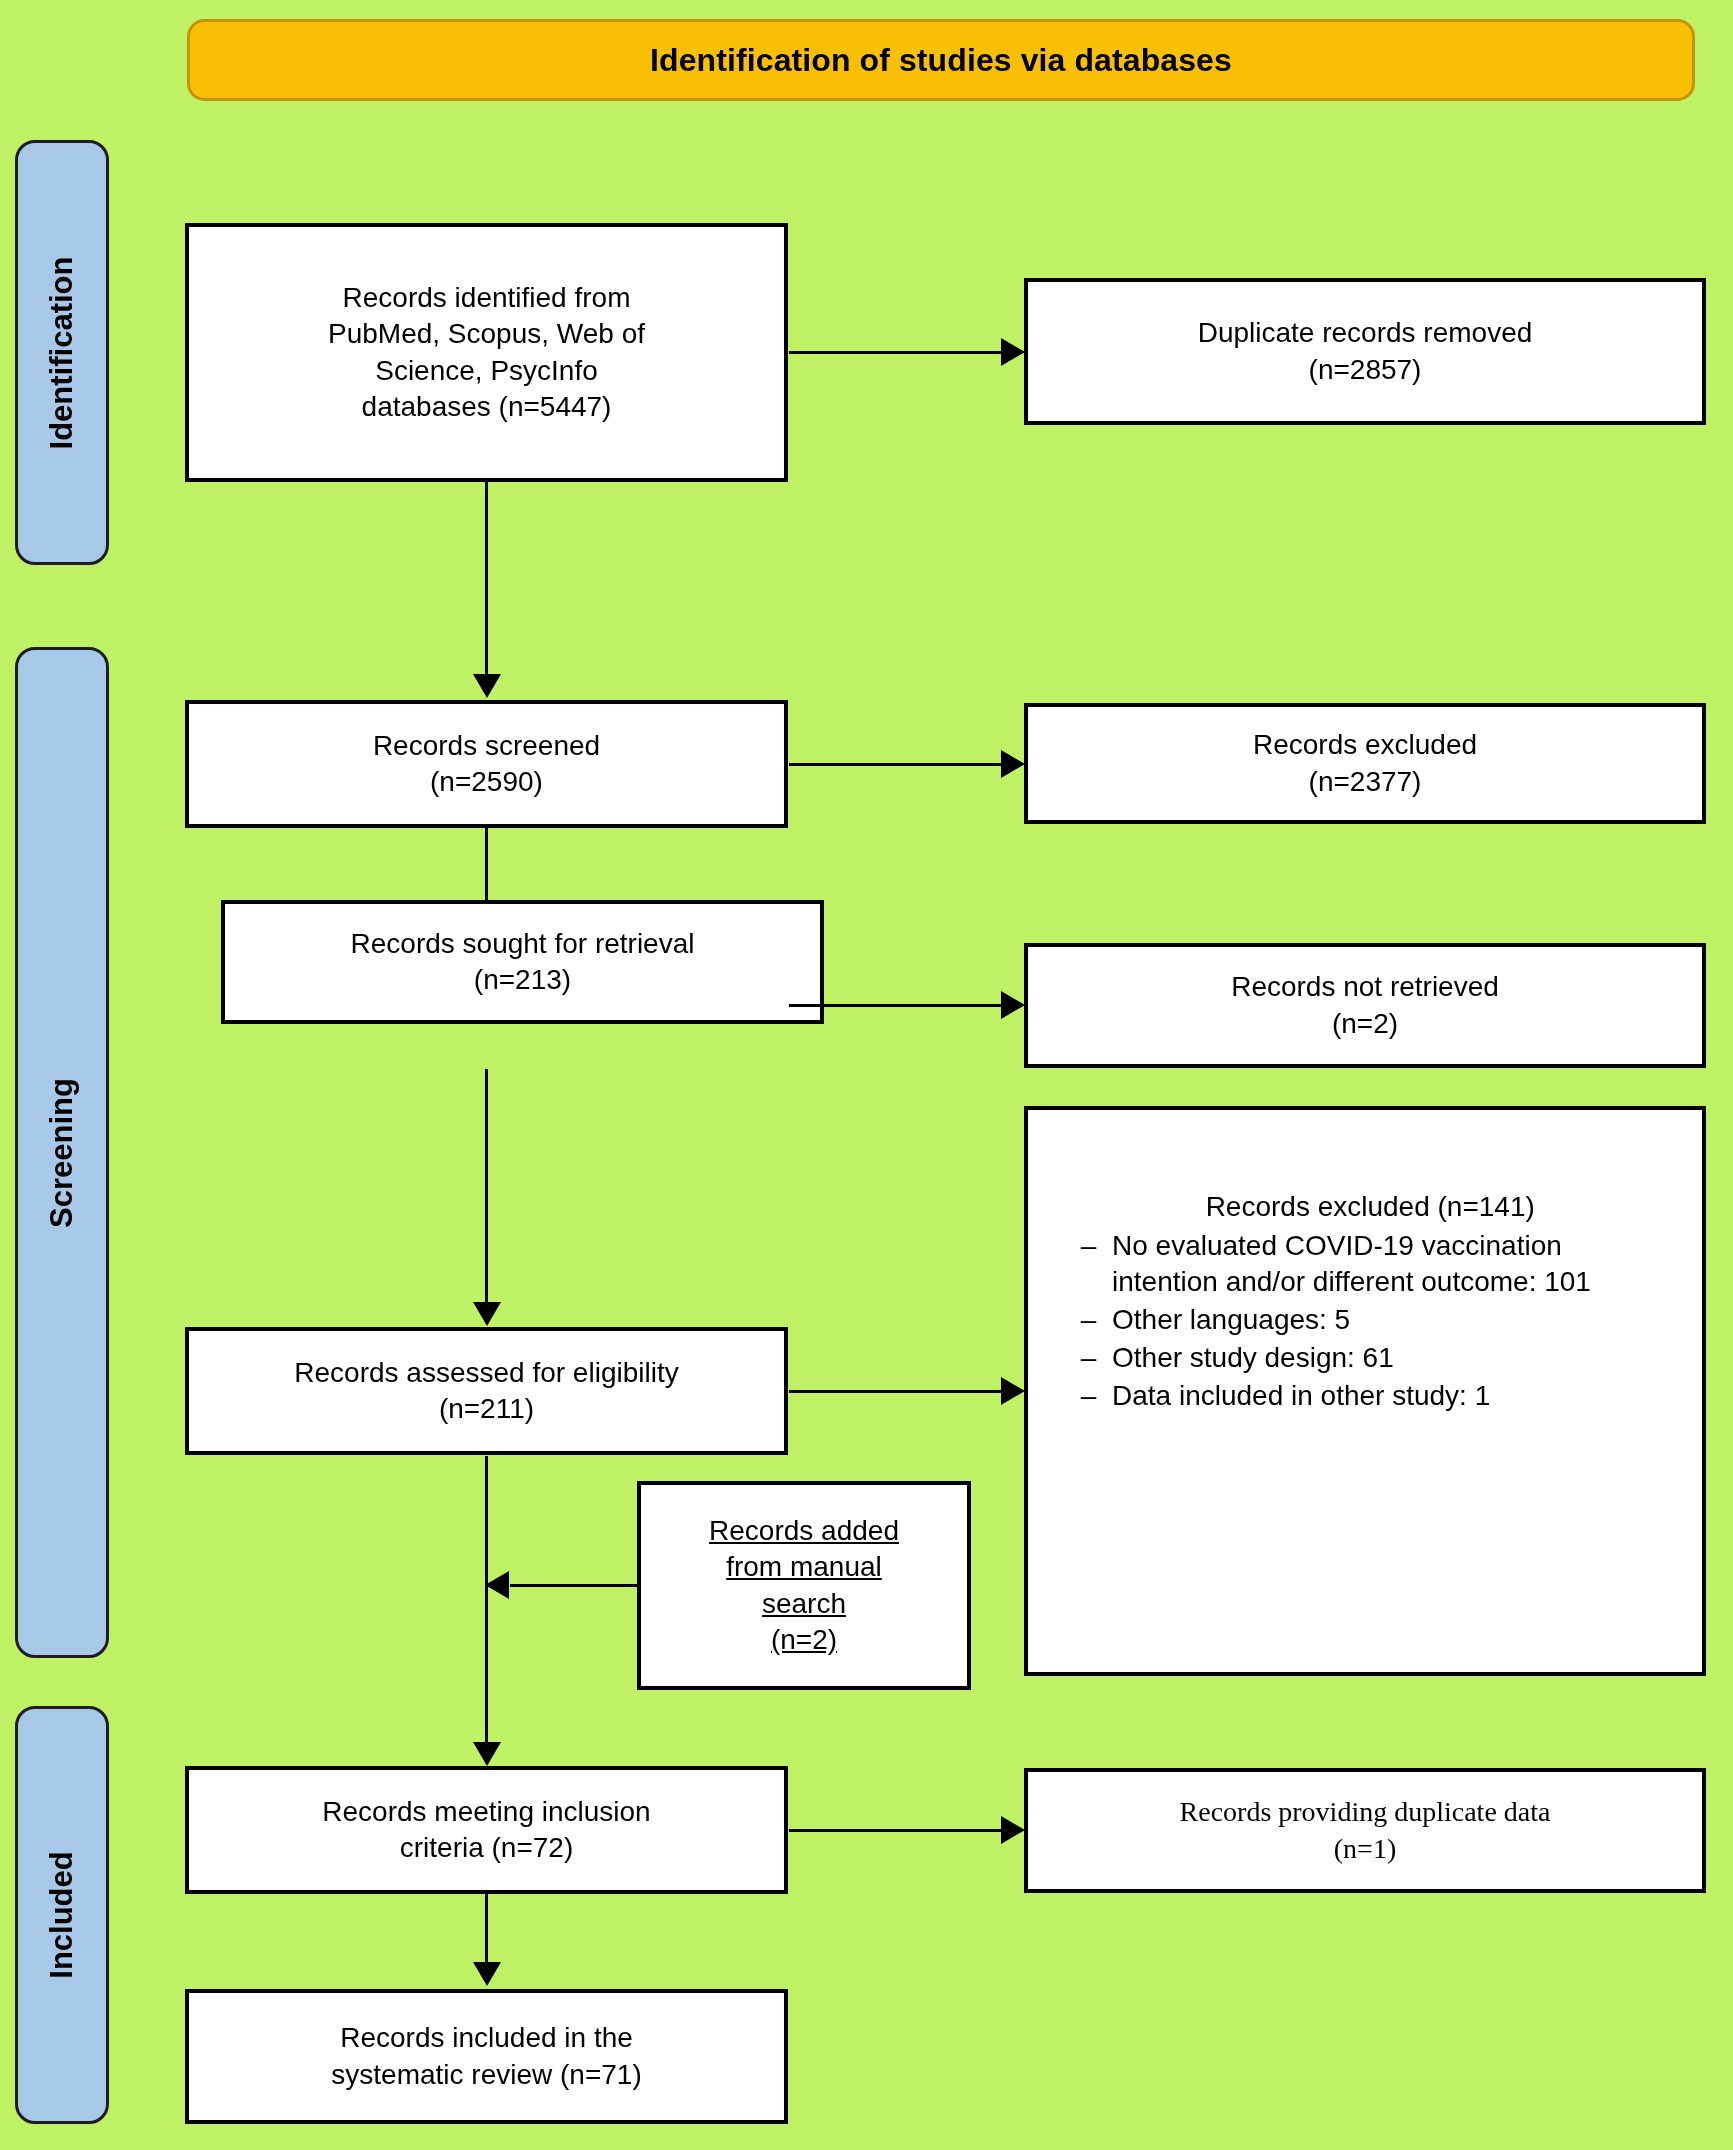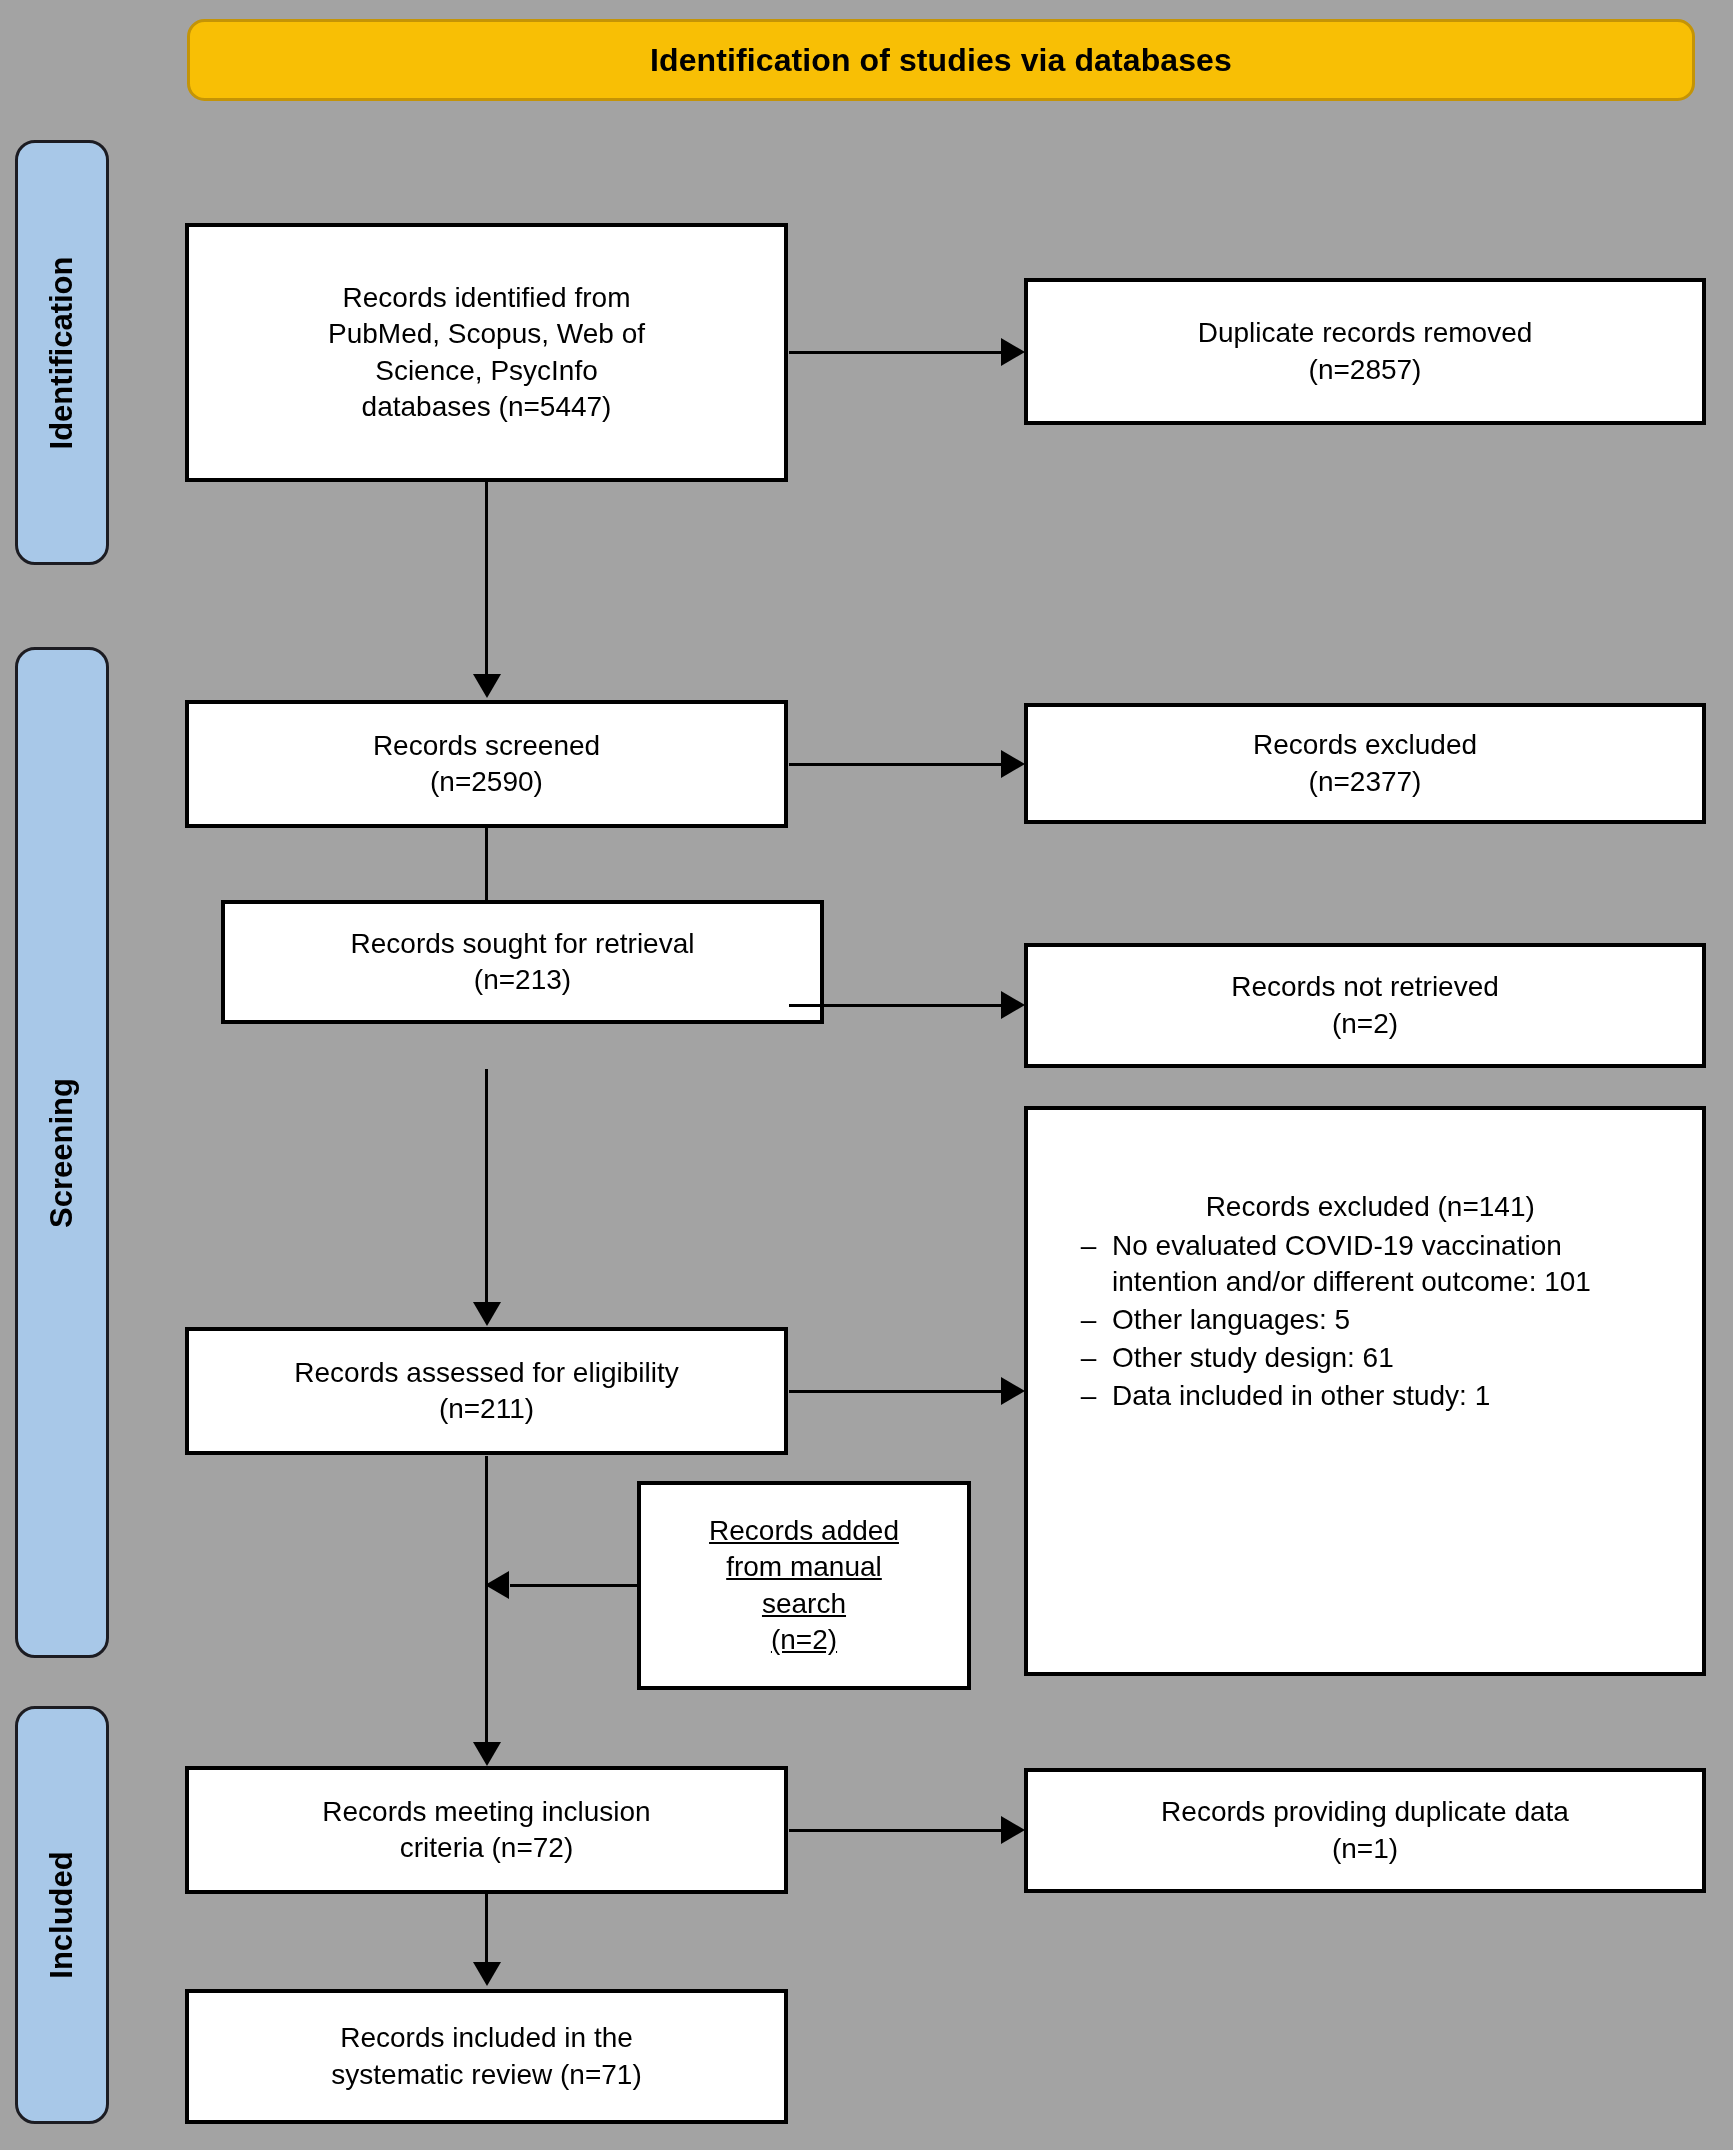--- a/index.html
+++ b/index.html
@@ -7,21 +7,21 @@
     padding: 0;
     background: #ffffff;
   }
   body {
     font-family: "Liberation Sans", sans-serif;
   }
   #canvas {
     position: relative;
     width: 1733px;
     height: 2151px;
-    background: #a3a3a3;
+    background: #bef264;
     overflow: hidden;
   }
 
   
   .banner {
     position: absolute;
     left: 187px;
     top: 19px;
     width: 1508px;
     height: 82px;
@@ -274,21 +274,21 @@
   <div class="arrow-down" style="left:473px; top:1742px;"></div>
 
   <div class="box" style="left:185px; top:1766px; width:603px; height:128px;">
     <div class="box-text">Records meeting inclusion
 criteria (n=72)</div>
   </div>
 
   <div class="hline" style="left:789px; top:1829px; width:212px;"></div>
   <div class="arrow-right" style="left:1001px; top:1816px;"></div>
 
-  <div class="box" style="left:1024px; top:1768px; width:682px; height:125px;">
+  <div class="box" style="left:1024px; top:1768px; width:682px; height:125px;font-family:Liberation Serif, serif;">
     <div class="box-text">Records providing duplicate data
 (n=1)</div>
   </div>
 
   <div class="vline" style="left:485px; top:1894px; width:3.4px; height:74px;"></div>
   <div class="arrow-down" style="left:473px; top:1962px;"></div>
 
   <div class="box" style="left:185px; top:1989px; width:603px; height:135px;">
     <div class="box-text">Records included in the
 systematic review (n=71)</div>

